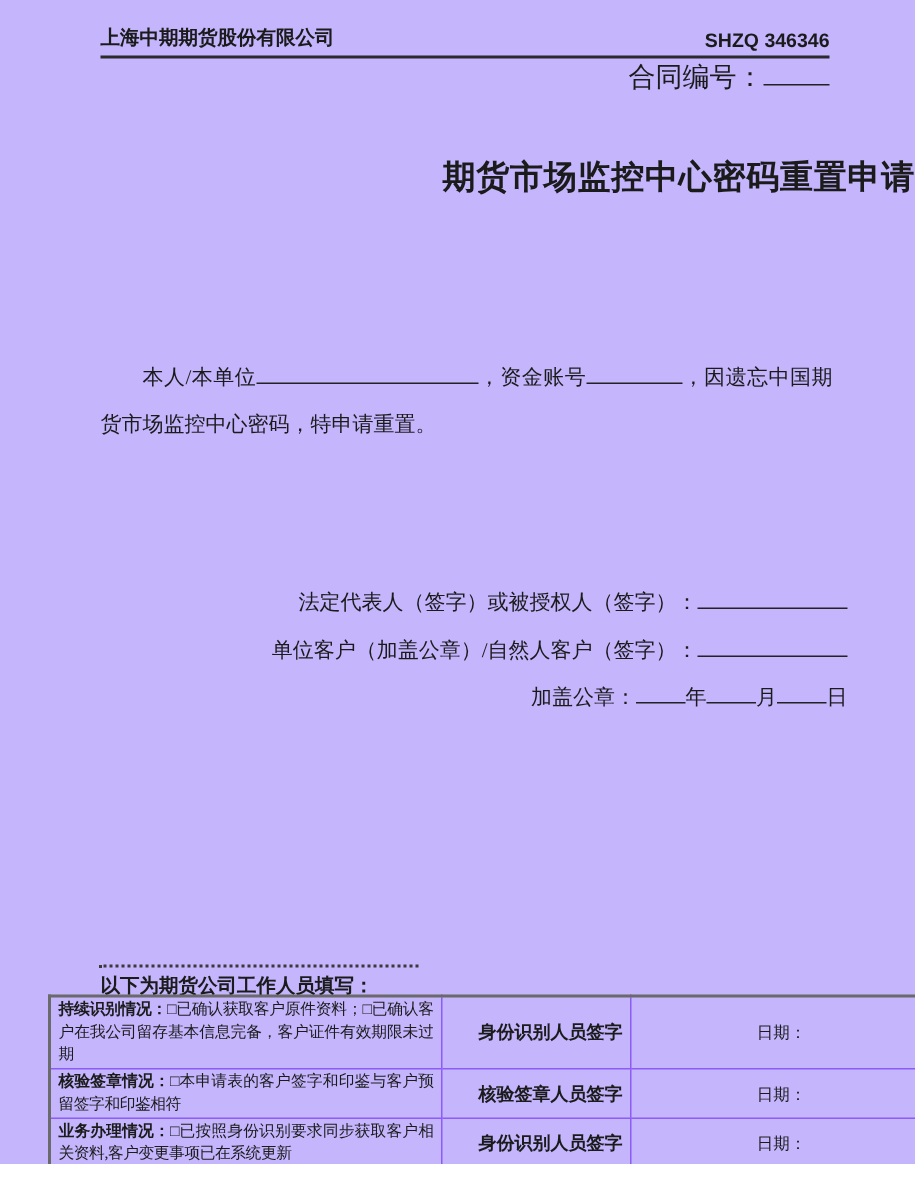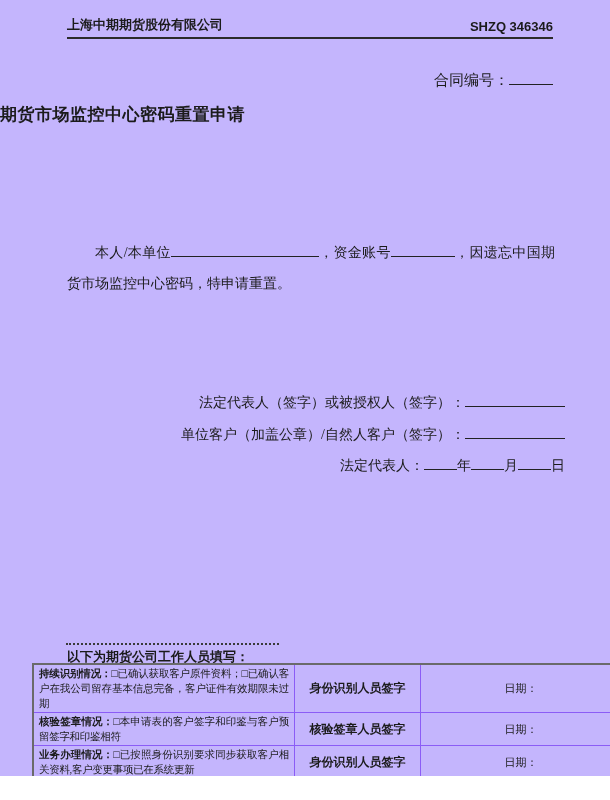--- a/index.html
+++ b/index.html
@@ -9,33 +9,33 @@
   }
   
   .header{
     position:absolute;left:67px;right:57px;top:16px;
     display:flex;justify-content:space-between;align-items:flex-end;
     border-bottom:2px solid #2b2b2b;padding-bottom:3px;
     font-family:"Liberation Sans","DejaVu Sans",sans-serif;
     font-size:13px;font-weight:bold;
   }
   
-  .contract{position:absolute;top:70px;right:57px;font-size:15px;}
+  .contract{position:absolute;top:39px;right:57px;font-size:18px;}
   
   .u{display:inline-block;height:14px;border-bottom:1px solid #222;}
   .u-contract{width:44px;}
   .u-name{width:148px;}
   .u-account{width:64px;}
   .u-sign{width:100px;}
   .u-date{width:33px;}
   
   .title{
-    position:absolute;top:103px;left:0;width:100%;text-align:left;margin:0;
+    position:absolute;top:103px;left:0;width:100%;text-align:right;margin:0;
     font-family:"Liberation Sans","DejaVu Sans",sans-serif;
-    font-size:17px;font-weight:bold;letter-spacing:.5px;
+    font-size:22px;font-weight:bold;letter-spacing:.5px;
   }
   .salutation{position:absolute;top:206px;left:67px;font-size:14px;margin:0;}
   .para{
     position:absolute;top:237px;left:67px;width:488px;margin:0;
     font-size:14px;line-height:31px;text-indent:28px;text-align:justify;
   }
   
   .sig{position:absolute;top:387px;right:45px;font-size:14px;line-height:31.5px;text-align:right;}
   .sig-line{white-space:nowrap;}
   
@@ -47,21 +47,21 @@
   }
   .staff-table{
     position:absolute;top:663px;left:32px;width:555px;
     border-collapse:collapse;table-layout:fixed;
     border:2px solid #6a6a6a;
   }
   .staff-table td{border:1px solid #8b5cf6;padding:1px 5px;vertical-align:middle;}
   .staff-table tr{height:33px;}
   .c1{width:250px;font-size:10.5px;letter-spacing:-0.3px;line-height:15px;text-align:justify;}
   .c1 .row-label{font-family:"Liberation Sans","DejaVu Sans",sans-serif;font-weight:bold;}
-  .c2{width:115px;text-align:center;font-family:"Liberation Sans","DejaVu Sans",sans-serif;
+  .c2{width:115px;text-align:right;font-family:"Liberation Sans","DejaVu Sans",sans-serif;
       font-weight:bold;font-size:12px;}
   .c3{width:190px;text-align:center;font-size:11px;}
 </style>
 </head>
 <body>
 
 <div class="page">
 
   <div class="header">
     <span>上海中期期货股份有限公司</span>
@@ -73,21 +73,21 @@
   </div>
 
   <h1 class="title">期货市场监控中心密码重置申请</h1>
 
 
   <p class="para"><span>本人/本单位</span><span class="u u-name"></span><span>，资金账号</span><span class="u u-account"></span><span>，因遗忘中国期货市场监控中心密码，特申请重置。</span></p>
 
   <div class="sig">
     <div class="sig-line"><span>法定代表人（签字）或被授权人（签字）：</span><span class="u u-sign"></span></div>
     <div class="sig-line"><span>单位客户（加盖公章）/自然人客户（签字）：</span><span class="u u-sign"></span></div>
-    <div class="sig-line"><span>法定代表人：</span><span class="u u-date"></span><span>年</span><span class="u u-date"></span><span>月</span><span class="u u-date"></span><span>日</span></div>
+    <div class="sig-line"><span>加盖公章：</span><span class="u u-date"></span><span>年</span><span class="u u-date"></span><span>月</span><span class="u u-date"></span><span>日</span></div>
   </div>
 
   <div class="cutline"></div>
 
   <p class="staff-note">以下为期货公司工作人员填写：</p>
 
   <table class="staff-table">
     <tbody>
         <tr>
       <td class="c1"><span class="row-label">持续识别情况：</span><span class="cb">□</span><span>已确认获取客户原件资料；</span><span class="cb">□</span><span>已确认客户在我公司留存基本信息完备，客户证件有效期限未过期</span></td>

